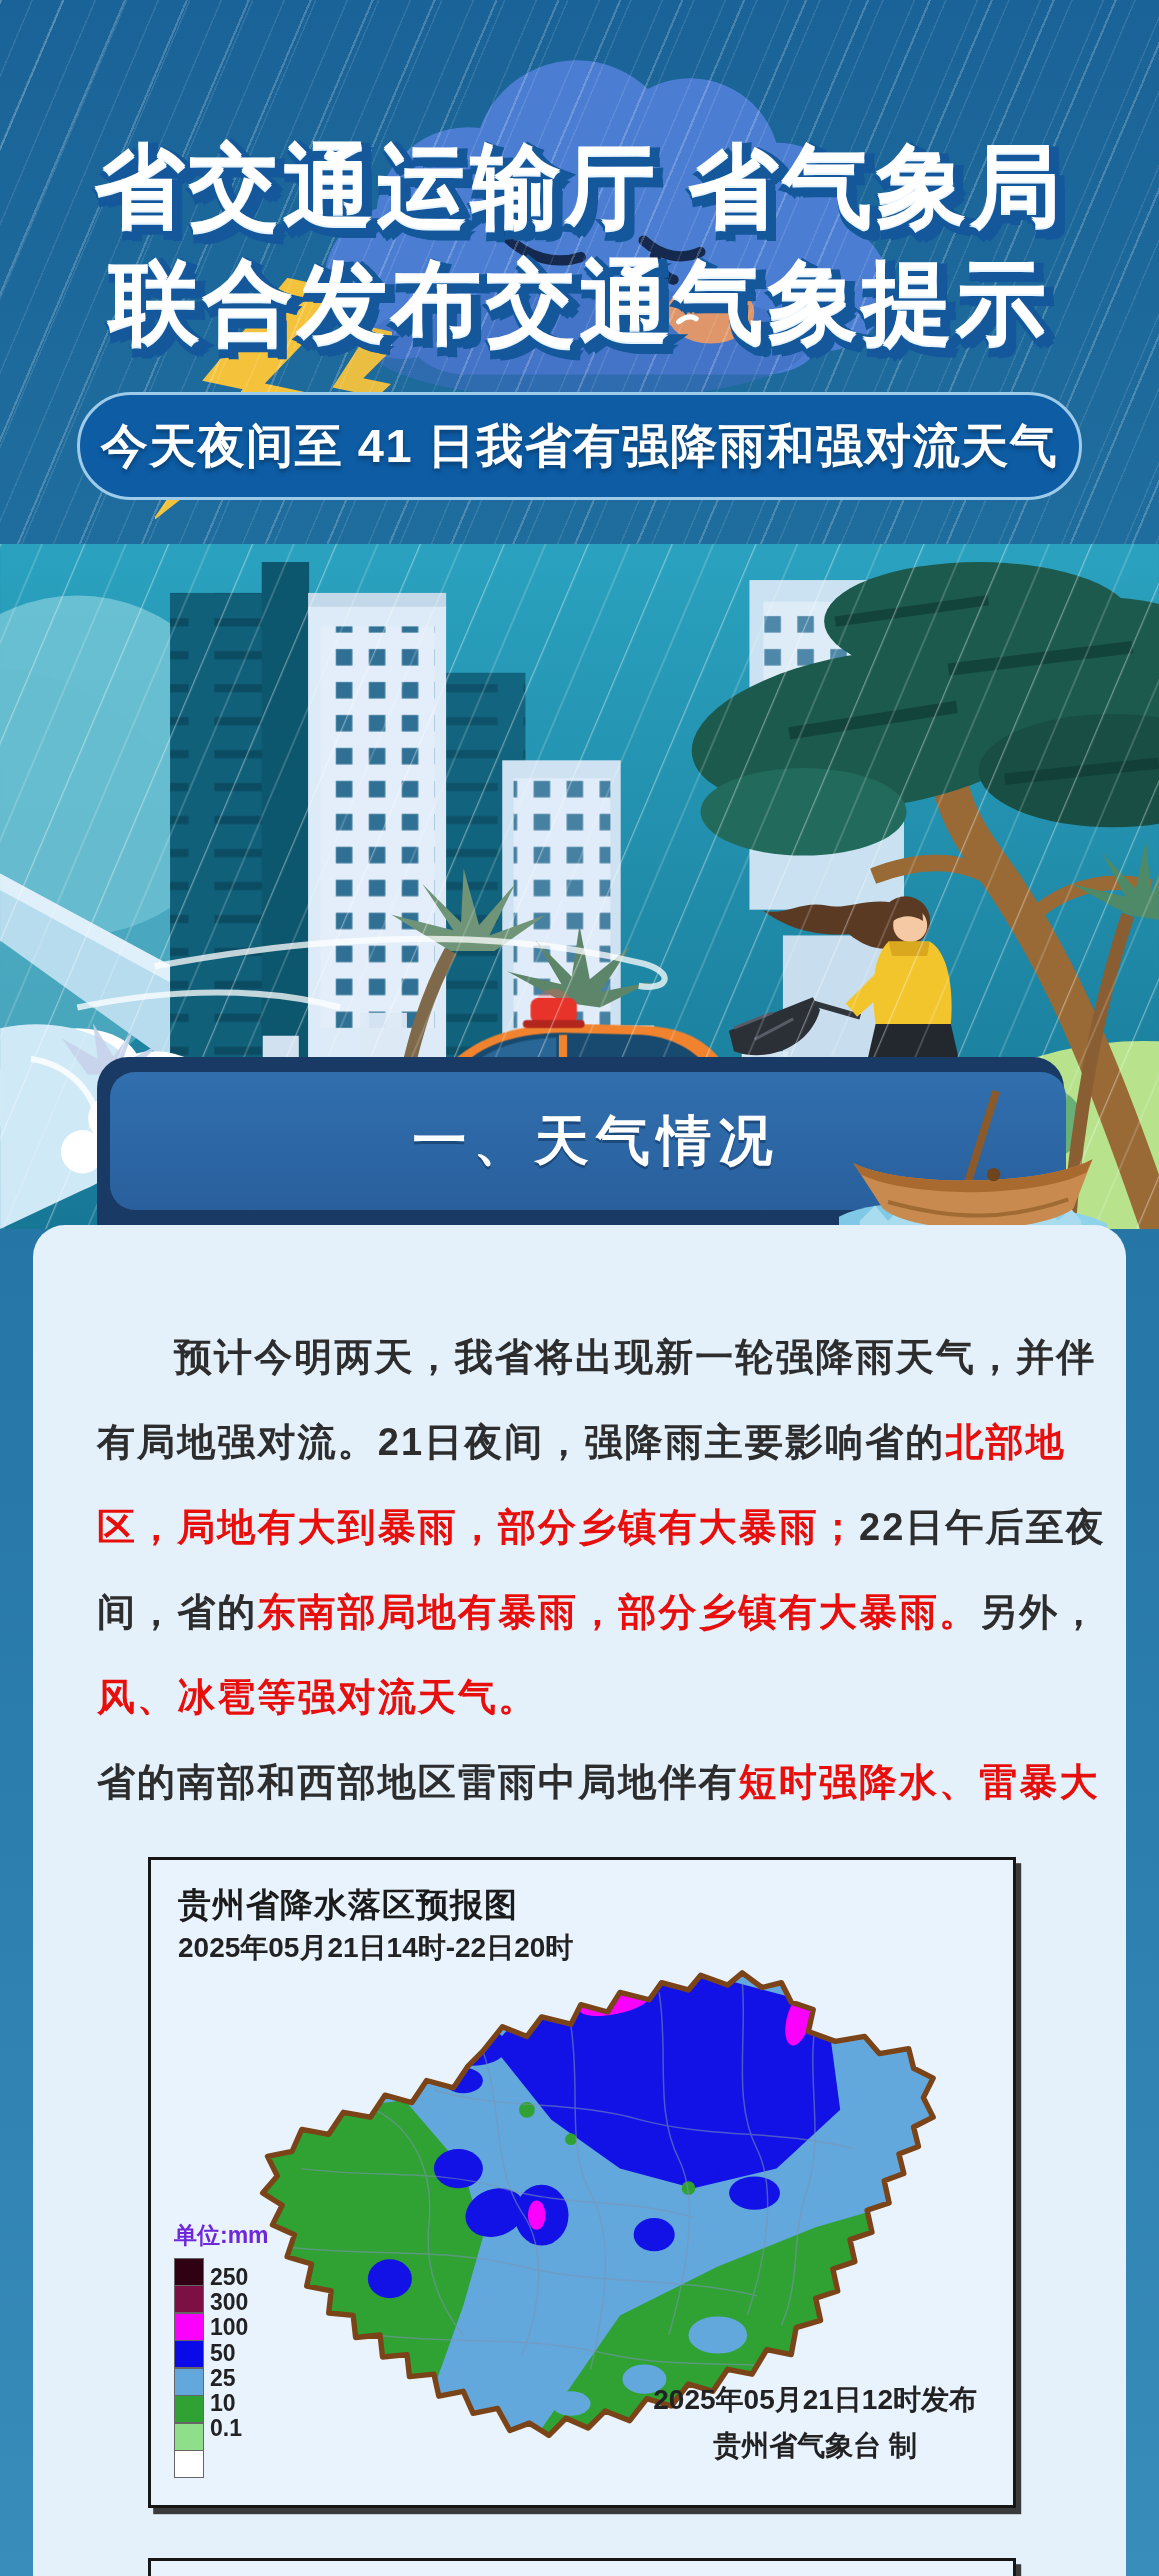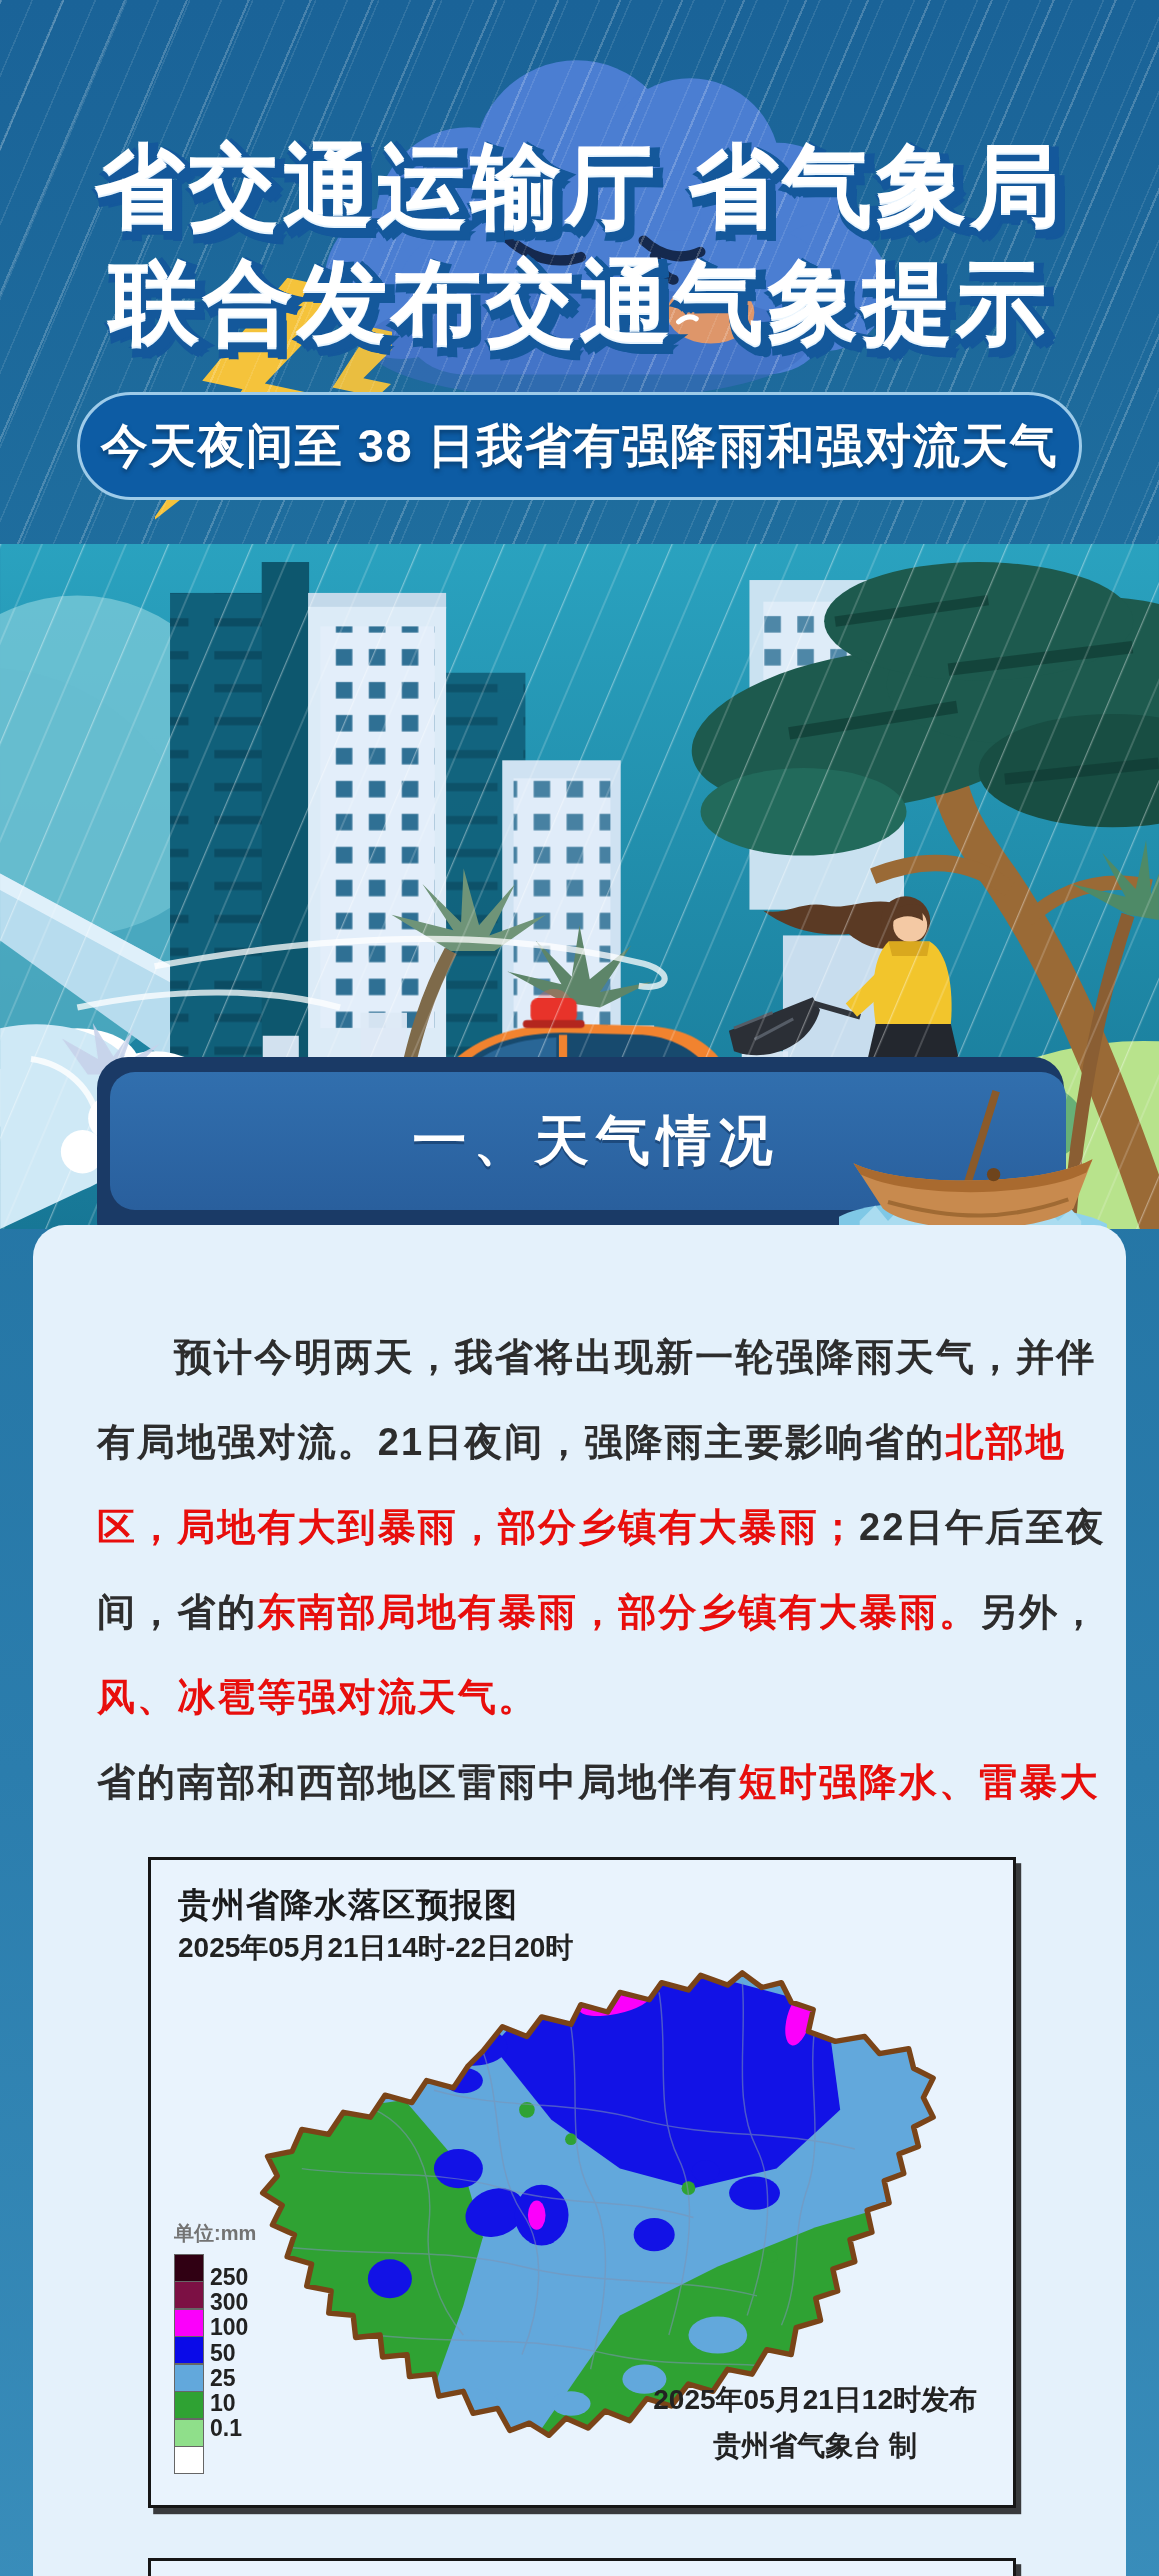--- a/index.html
+++ b/index.html
@@ -49,21 +49,21 @@
     border:3.6px solid #161616;box-shadow:5.2px 6.2px 0 rgba(12,12,12,.8);z-index:12;text-decoration:underline;}
   #map1{top:1857px;height:651px;}
   #map2{top:2558px;height:619px;}
   .mapsvg{position:absolute;left:0;top:0;}
   .map-title{position:absolute;left:27px;top:23px;font-size:33px;font-weight:800;color:#1b1b1b;letter-spacing:1px;}
   .map-sub{position:absolute;left:27px;top:69px;font-size:28px;font-weight:700;color:#222;}
   .issued{position:absolute;text-align:center;font-size:28px;font-weight:700;color:#222;line-height:1.65;}
   #map1 .issued{right:36px;bottom:36px;}
   
   .rl{position:absolute;left:23px;top:360px;width:124px;}
-  .rl-title{font-size:20px;font-weight:700;color:#737373;margin-bottom:7.2px;}
+  .rl-title{font-size:23px;font-weight:700;color:#6d28d9;margin-bottom:7.2px;}
   .rl-bar{position:relative;width:29px;}
   .lgblk{width:28px;height:26px;border:0.5px solid #666;margin-top:-0.5px;}
   .rl-vals{position:absolute;left:36px;top:0;width:72px;}
   .lgval{position:absolute;font-size:23px;font-weight:700;color:#222;}
 </style>
 </head>
 <body>
 
 <svg width="0" height="0" style="position:absolute" aria-hidden="true">
   <defs>
@@ -122,21 +122,21 @@
       <div>省交通运输厅 省气象局</div>
       <div>联合发布交通气象提示</div>
     </div>
     <div class="title-layer title-fill">
       <div>省交通运输厅 省气象局</div>
       <div>联合发布交通气象提示</div>
     </div>
   </div>
 
   <div class="abs banner">
-    <span>今天夜间至 38 日我省有强降雨和强对流天气</span>
+    <span>今天夜间至 41 日我省有强降雨和强对流天气</span>
   </div>
 
   <svg class="abs scene" width="1159" height="685" viewBox="0 0 2250 1330">
     <defs>
       <linearGradient id="sky" x1="0" y1="0" x2="0" y2="1">
         <stop offset="0" stop-color="#2aa2bf"></stop>
           <stop offset="1" stop-color="#177796"></stop>
       </linearGradient>
       <pattern id="rainp" width="150" height="150" patternUnits="userSpaceOnUse" patternTransform="rotate(23)">
         <line x1="0" y1="0" x2="0" y2="150" stroke="#ffffff" stroke-width="5" opacity=".38"></line>

